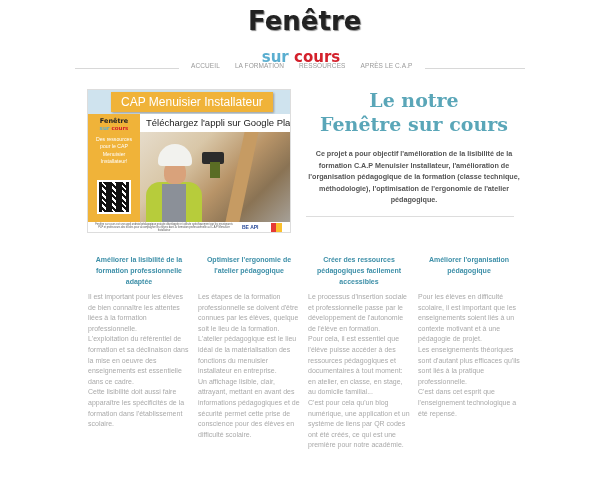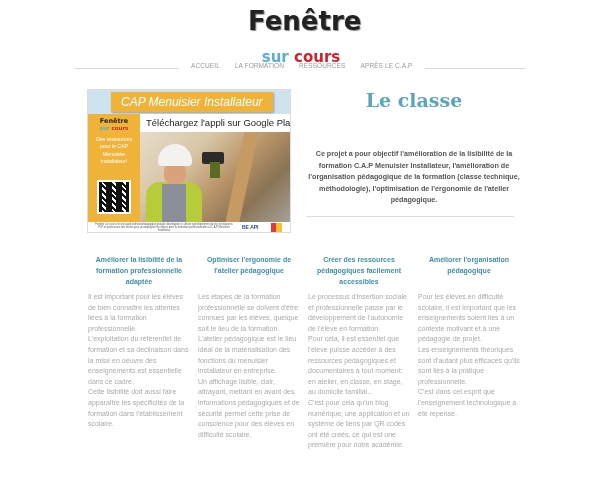--- a/index.html
+++ b/index.html
@@ -17,21 +17,21 @@
     .nav { position: absolute; top: 62px; left: 75px; width: 450px; height: 14px; }
     .nav-line { position: absolute; top: 6px; height: 1px; background: #d8d8d8; }
     .nav-line.left { left: 0; width: 104px; }
     .nav-line.right { left: 350px; width: 100px; }
     .nav-items { position: absolute; left: 116px; top: 0; display: flex; gap: 15px; }
     .nav-item { font-size: 6.5px; color: #999; letter-spacing: 0.1px; text-transform: uppercase; cursor: pointer; white-space: nowrap; }
 
     
     .poster { position: absolute; left: 87px; top: 89px; width: 204px; height: 144px; background: #fff; border: 1px solid #ddd; overflow: hidden; }
     .poster-title-bar { position: absolute; left: 0; top: 0; width: 204px; height: 24px; background: #cfe3ee; }
-    .poster-title { position: absolute; left: 23px; top: 2px; width: 162px; height: 20px; background: #f0b339; color: #fff; font-size: 12px; line-height: 20px; padding-left: 10px; box-shadow: 1px 1px 2px #999; font-style: italic; }
+    .poster-title { position: absolute; left: 23px; top: 2px; width: 162px; height: 20px; background: #f0b339; color: #fff; font-size: 12px; line-height: 20px; padding-left: 10px; box-shadow: 1px 1px 2px #999; }
     .poster-side { position: absolute; left: 0; top: 24px; width: 52px; height: 108px; background: #f0b339; }
     .poster-logo-top { position: absolute; left: 4px; top: 3px; width: 44px; text-align: center; font-family: "DejaVu Sans", sans-serif; font-weight: bold; font-size: 6.5px; color: #222; }
     .poster-logo-bottom { position: absolute; left: 4px; top: 11px; width: 44px; text-align: center; font-family: "DejaVu Sans", sans-serif; font-weight: bold; font-size: 5.5px; }
     .poster-side-text { position: absolute; left: 3px; top: 22px; width: 46px; text-align: center; font-size: 5.2px; line-height: 7.3px; color: #fff; }
     .poster-qr { position: absolute; left: 9px; top: 66px; width: 34px; height: 34px; background: #fff; padding: 2px; }
     .qr-inner { width: 100%; height: 100%;
       background:
         linear-gradient(90deg, #111 33%, transparent 33%, transparent 66%, #111 66%) 0 0 / 10px 10px,
         repeating-linear-gradient(45deg, #111 0 2px, #fff 2px 4px);
     }
@@ -110,21 +110,22 @@
     <div class="photo-drill-bat"></div>
   </div>
   <div class="poster-footer">
     <div class="poster-footer-text">Fenêtre sur cours est une appli android pédagogique gratuite développée et utilisée spécifiquement par les enseignants PLP et professeurs des écoles pour accompagner les élèves dans la formation professionnelle au C.A.P Menuisier Installateur</div>
     <div class="poster-beapi">BE API</div>
     <div class="poster-mark"></div>
   </div>
 </div>
 
 <h1 class="project-title">
-  <span>Le classe</span><br>
+  <span>Le notre</span><br>
+  <span>Fenêtre sur cours</span>
 </h1>
 <p class="project-desc">Ce projet a pour objectif l'amélioration de la lisibilité de la formation C.A.P Menuisier Installateur, l'amélioration de l'organisation pédagogique de la formation (classe technique, méthodologie),  l'optimisation de l'ergonomie de l'atelier pédagogique.</p>
 <div class="project-divider"></div>
 
 <div class="columns">
   <div class="column">
     <h3 class="col-title">Améliorer la lisibilité de la formation professionnelle adaptée</h3>
     <div class="col-body">
         <p>Il est important pour les élèves de bien connaître les attentes liées à la formation professionnelle.
 L'exploitation du référentiel de formation et sa déclinaison dans la mise en oeuvre des enseignements est essentielle dans ce cadre.

